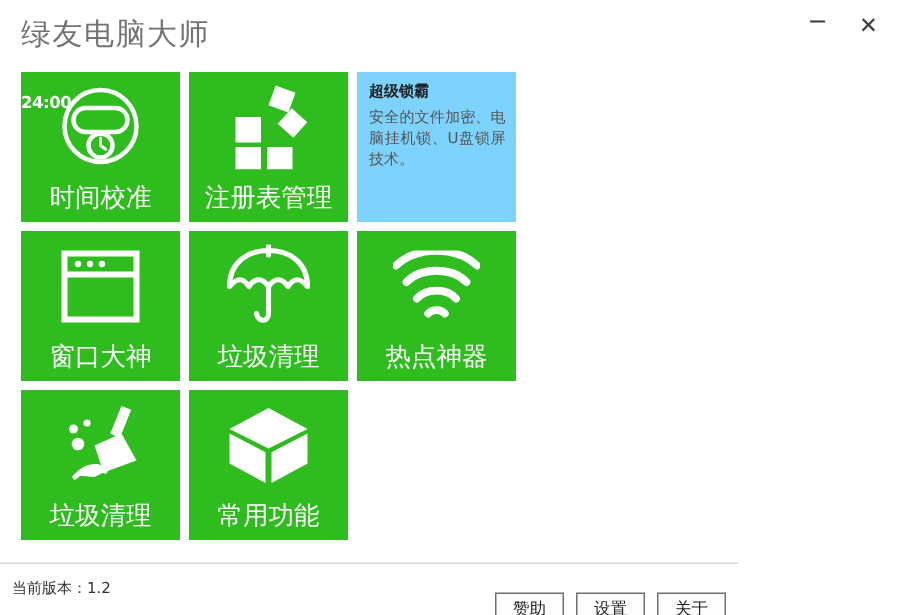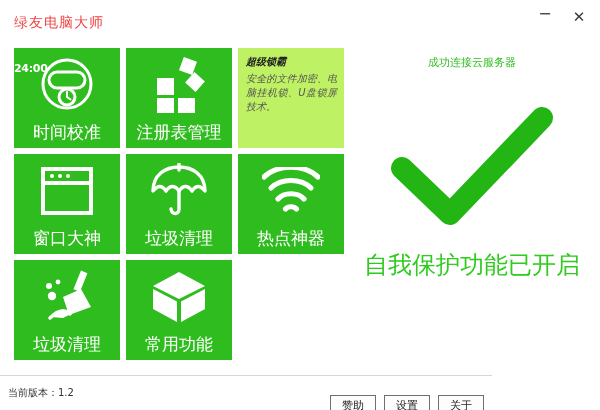--- a/index.html
+++ b/index.html
@@ -12,22 +12,22 @@
   }
   #app{position:absolute;inset:0;background:#fff;}
 
   
   .titlebar{
     position:absolute;left:0;top:0;width:600px;height:44px;
     background:#fff;
   }
   .app-title{
     position:absolute;left:14px;top:9px;
-    font-size:14px;line-height:26px;
-    color:#ef4444;
+    font-size:20px;line-height:26px;
+    color:#737373;
     letter-spacing:1px;
     white-space:nowrap;
   }
   .wincontrols{
     position:absolute;right:10px;top:4px;
     display:flex;align-items:center;gap:12px;
   }
   .wbtn{
     width:22px;height:20px;
     display:flex;align-items:center;justify-content:center;
@@ -60,23 +60,22 @@
   .tile .tlabel{
     position:absolute;left:0;right:0;bottom:5px;
     text-align:center;
     color:#fff;font-size:17px;line-height:21px;
     letter-spacing:0px;
     white-space:nowrap;
   }
 
   
   .tile.info{
-    background:#bef264;
+    background:#7dd3fc;
     cursor:default;
-    font-style:italic;
   }
   .info-title{
     position:absolute;left:8px;top:7px;right:6px;
     font-size:10px;font-weight:bold;color:#222;
     line-height:13px;
   }
   .info-body{
     position:absolute;left:8px;top:24px;right:7px;
     font-size:10px;color:#555;line-height:14px;
     text-align:justify;
@@ -236,29 +235,20 @@
           <path d="M28 2 L54 16 L28 29 L2 16 Z" fill="#fff"></path>
           <path d="M2 19 L26 31.5 L26 52 L2 39 Z" fill="#fff"></path>
           <path d="M54 19 L30 31.5 L30 52 L54 39 Z" fill="#fff"></path>
         </svg>
       </div>
       <div class="tlabel">常用功能</div>
     </div>
 
   </div>
 
-  <div class="status">
-    <div class="cloud-text">成功连接云服务器</div>
-    <div class="check-wrap">
-      <svg width="176" height="138" viewBox="0 0 176 138">
-        <path d="M18 72 L66 118 L158 22" fill="none" stroke="#22b514" stroke-width="22" stroke-linecap="round" stroke-linejoin="round"></path>
-      </svg>
-    </div>
-    <div class="protect-text">自我保护功能已开启</div>
-  </div>
 
   <div class="footer">
     <div class="version">当前版本：1.2</div>
     <div class="fbtns">
       <div class="fbtn">赞助</div>
       <div class="fbtn">设置</div>
       <div class="fbtn">关于</div>
     </div>
   </div>
 

